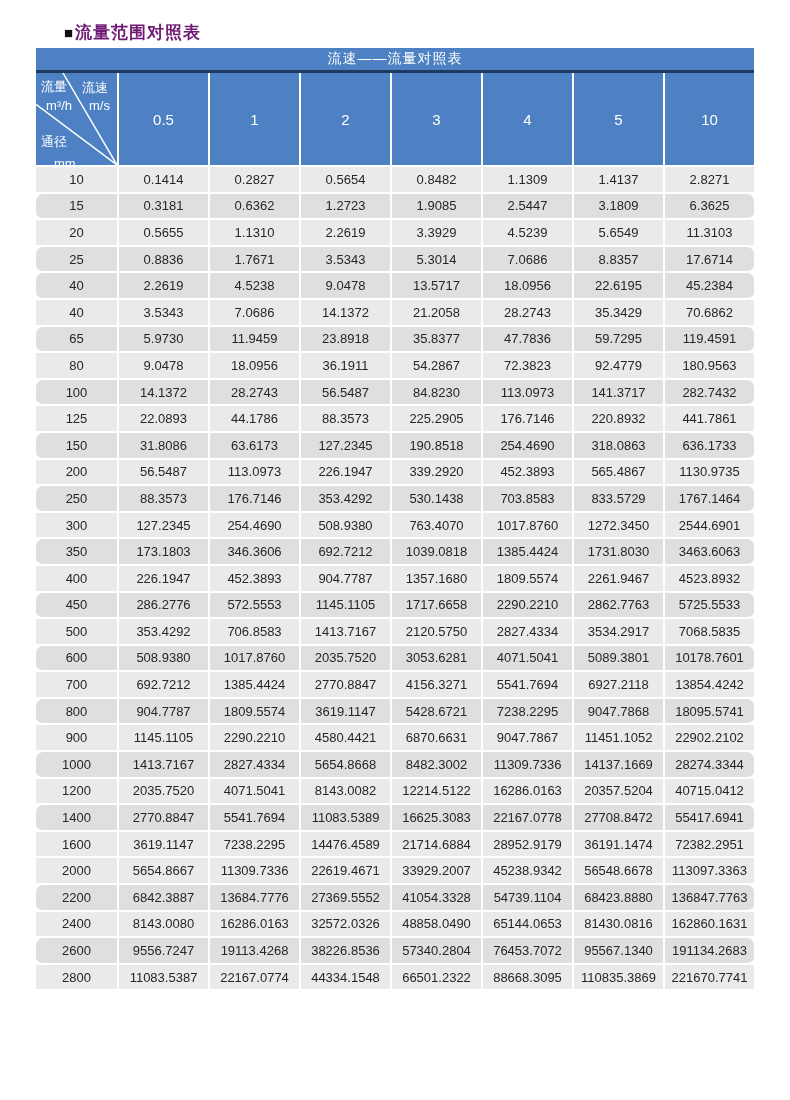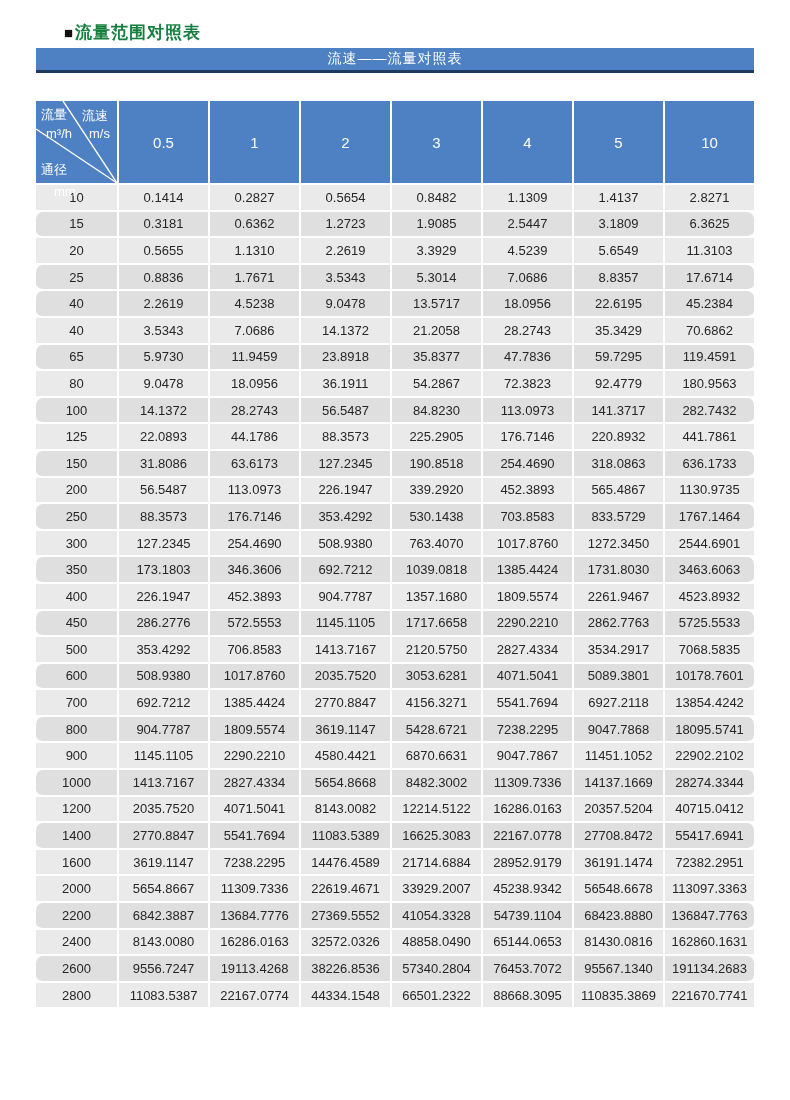--- a/index.html
+++ b/index.html
@@ -19,45 +19,44 @@
     overflow: hidden;
   }
   .title-row {
     padding: 18px 0 0 64px;
     height: 46px;
     display: flex;
     align-items: center;
     gap: 2px;
   }
   .title-bullet { font-size: 15px; color: #111; font-weight: bold; }
-  .page-title { font-size: 17px; font-weight: bold; color: #15803d; letter-spacing: 1px; }
+  .page-title { font-size: 17px; font-weight: bold; color: #701a75; letter-spacing: 1px; }
 
   .flow-table {
     width: 718px;
     margin-left: 36px;
     margin-top: 2px;
   }
   .caption-band {
     height: 22px;
     background: var(--blue);
     color: #fff;
     font-size: 14px;
     display: flex;
     align-items: center;
     justify-content: center;
     letter-spacing: 1px;
   }
   .dark-divider { height: 3px; background: var(--navy); }
 
   .header-row {
     display: flex;
-    height: 84px;
+    height: 94px;
     background: var(--blue);
     border-bottom: 2px solid var(--grid);
-    margin-top: 28px;
   }
   .corner-cell {
     flex: 0 0 81px;
     position: relative;
     color: #fff;
     font-size: 13px;
   }
   .corner-cell svg { position: absolute; inset: 0; width: 100%; height: 100%; }
   .corner-label { position: absolute; white-space: nowrap; line-height: 1; }
   .lbl-flow      { left: 5px;  top: 7px;  }

